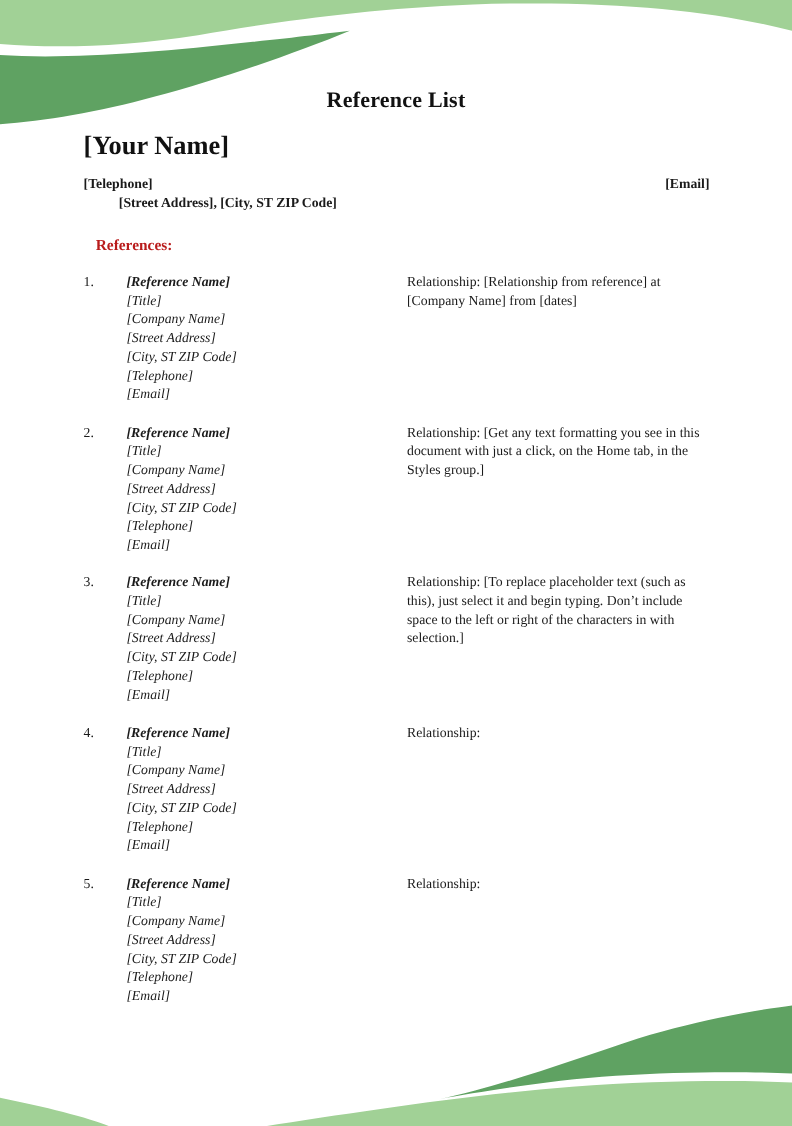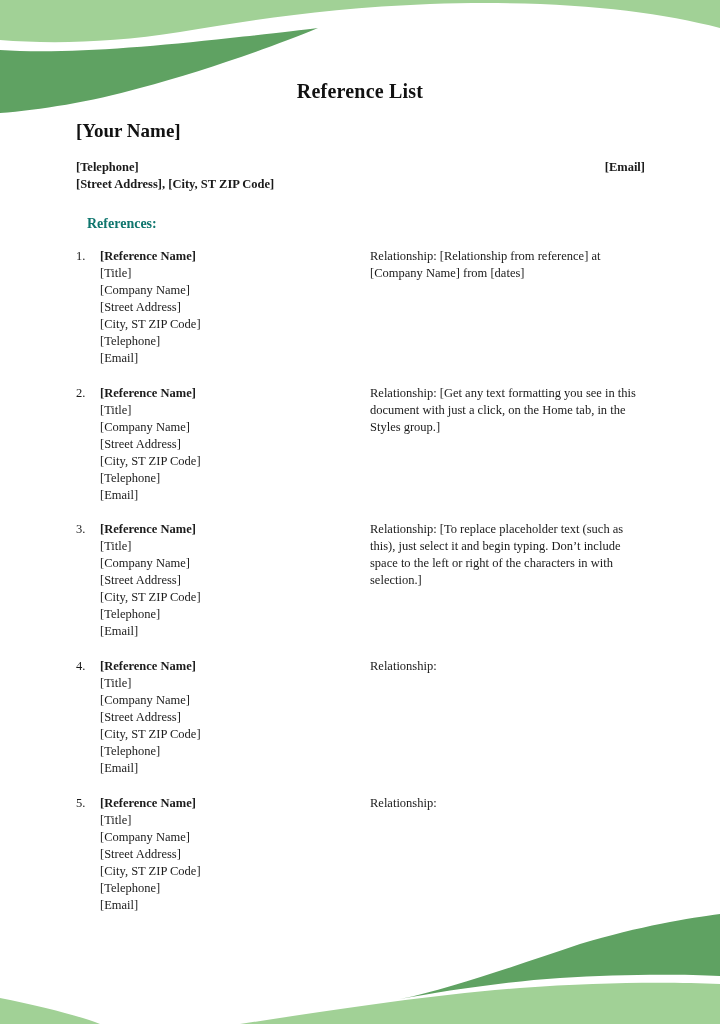--- a/index.html
+++ b/index.html
@@ -10,34 +10,34 @@
   }
   .wave { position: absolute; left: 0; width: 720px; pointer-events: none; }
   .wave-top { top: 0; height: 130px; }
   .wave-bottom { bottom: 0; height: 130px; }
   .title {
     position: absolute; top: 80px; left: 0; width: 720px; text-align: center;
     font-size: 20px; font-weight: bold; letter-spacing: 0.2px; color: #111;
   }
   .your-name {
     position: absolute; top: 120px; left: 76px;
-    font-size: 19px; font-weight: bold; color: #111;
+    font-size: 24px; font-weight: bold; color: #111;
   }
   .contact {
     position: absolute; left: 76px; font-size: 12.5px; font-weight: bold; color: #1a1a1a;
   }
   .contact-tel { top: 160px; }
-  .contact-addr { top: 177px; }
+  .contact-addr { top: 177px; margin-left: 32px; }
   .contact-email { position: absolute; top: 160px; right: 75px; font-size: 12.5px; font-weight: bold; }
   .refs-heading {
-    position: absolute; top: 216px; left: 87px; font-size: 14px; font-weight: bold; color: #0f766e;
+    position: absolute; top: 216px; left: 87px; font-size: 14px; font-weight: bold; color: #b91c1c;
   }
   .ref-item { position: absolute; left: 76px; width: 580px; font-size: 12.5px; line-height: 17px; }
   .ref-num { position: absolute; left: 0; top: 0; }
-  .ref-lines { position: absolute; left: 24px; top: 0; }
+  .ref-lines { position: absolute; left: 39px; top: 0; font-style: italic; }
   .ref-line { display: block; white-space: nowrap; }
   .ref-name { font-weight: bold; }
   .ref-rel { position: absolute; left: 294px; top: 0; width: 280px; line-height: 17px; }
 </style>
 </head>
 <body>
 
 <svg class="wave wave-top" viewBox="0 0 720 130" preserveAspectRatio="none">
   <path fill="#A1D196" d="M0,0 L720,0 L720,28 C650,10 560,0 430,4 C330,8 250,20 180,32 C110,43 50,44 0,40 Z"></path>
   <path fill="#5FA262" d="M0,50 C60,54 140,48 230,38 C270,34 300,30 318,28 C270,48 200,72 140,88 C90,102 40,110 0,113 Z"></path>

